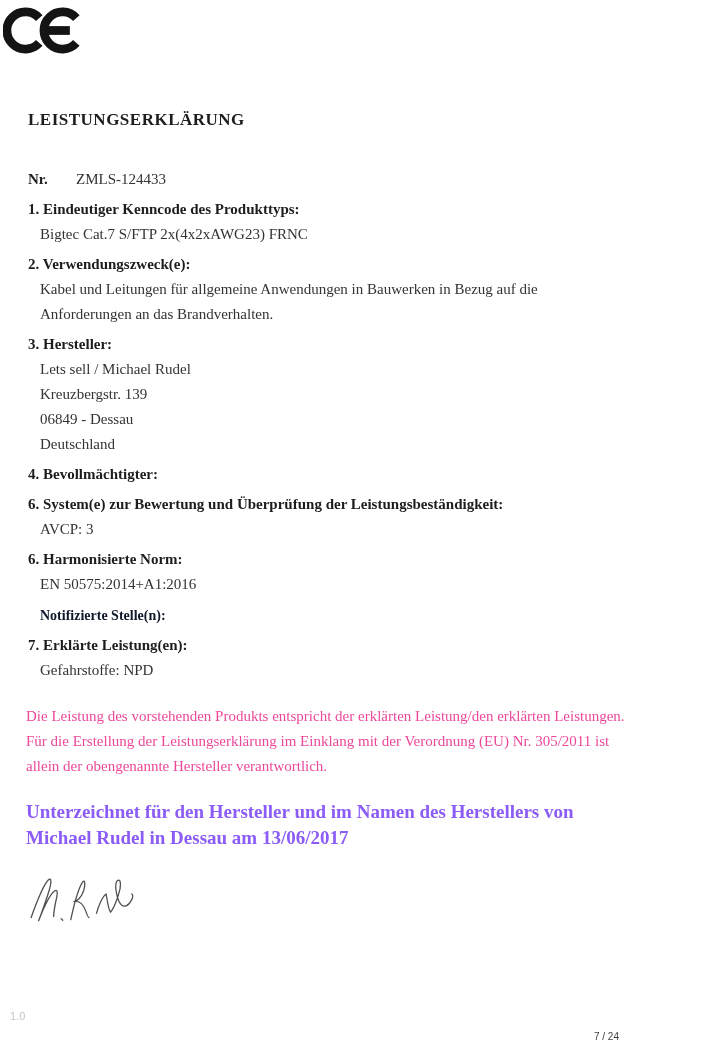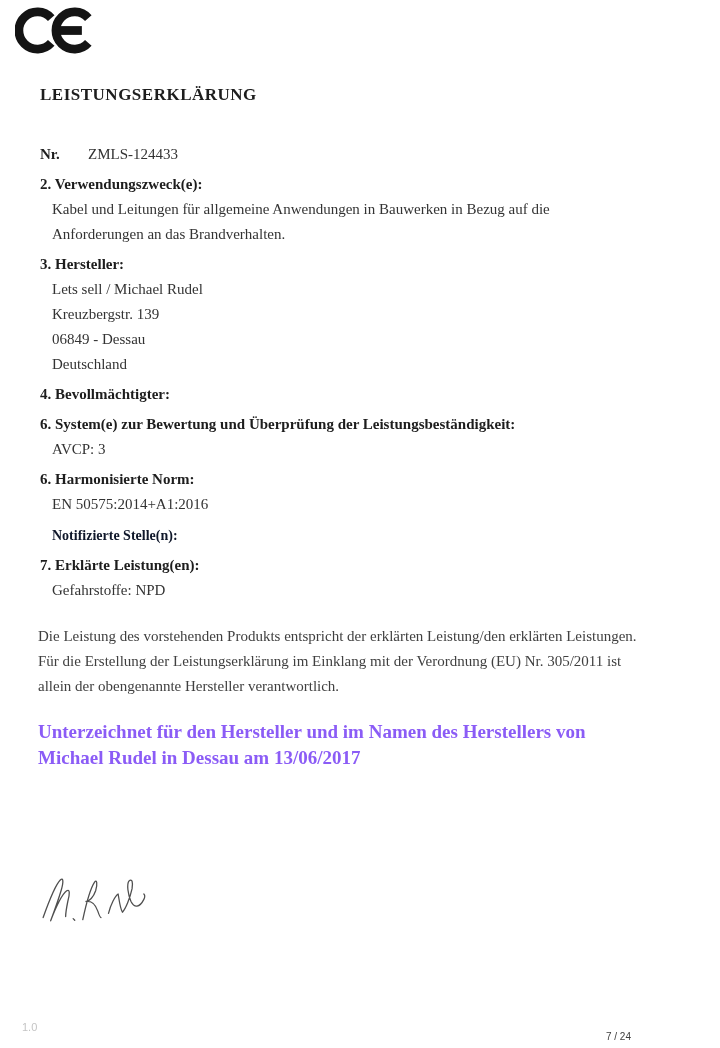--- a/index.html
+++ b/index.html
@@ -3,23 +3,22 @@
 <meta charset="utf-8">
 <style>
   html,body{margin:0;padding:0;background:#ffffff;}
   .page{
     position:relative;
     width:627px;height:1048px;
     background:#ffffff;
     font-family:"Liberation Serif","DejaVu Serif",serif;
     color:#333333;
     box-sizing:border-box;
-    padding-top:84px;
+    padding-top:109px;
     overflow:hidden;
-    margin-left:12px;
   }
   .ce-logo{position:absolute;left:3px;top:2px;}
   .doc-title{
     margin:0 0 0 28px;
     font-size:17px;line-height:22px;
     font-weight:bold;color:#1d1d1d;letter-spacing:.5px;
   }
   .nr-row{margin:36px 0 0 28px;font-size:15px;line-height:25px;}
   .nr-label{font-weight:bold;color:#1d1d1d;display:inline-block;width:48px;}
   .nr-value{color:#333;}
@@ -37,29 +36,29 @@
     margin:6px 0 0 40px;
     font-size:14px;line-height:25px;font-weight:bold;color:#0f172a;
   }
   .sub-body{
     margin:0 0 0 52px;
     font-size:15px;line-height:25px;color:#333;max-width:640px;
   }
   .subscript{font-size:11px;vertical-align:-4px;}
   .declaration{
     margin:21px 0 0 26px;
-    font-size:15px;line-height:25px;color:#404040;max-width:670px;
+    font-size:15px;line-height:25px;color:#ec4899;max-width:670px;
   }
   .sign-statement{
     margin:20px 0 0 26px;
     font-size:19px;line-height:26px;font-weight:bold;color:#8b5cf6;max-width:672px;
   }
   .signature{position:absolute;left:24px;top:864px;}
   .footer-version{
-    position:absolute;left:10px;bottom:15px;
+    position:absolute;left:10px;bottom:26px;
     font-family:"Liberation Sans","DejaVu Sans",sans-serif;
     font-size:11px;color:#c4c4c4;
   }
   .footer-page{
     position:absolute;right:8px;bottom:6px;
     font-family:"Liberation Sans","DejaVu Sans",sans-serif;
     font-size:10px;color:#3d3d3d;
   }
 </style>
 </head>
@@ -76,20 +75,24 @@
       </g>
     </svg>
   </span>
 
   <h1 class="doc-title">LEISTUNGSERKLÄRUNG</h1>
 
   <div class="nr-row">
     <span class="nr-label">Nr.</span><span class="nr-value">ZMLS-124433</span>
   </div>
 
+  <div class="section">
+    <div class="sec-head">1. Eindeutiger Kenncode des Produkttyps:</div>
+    <div class="sec-body">Bigtec Cat.7 S/FTP 2x(4x2xAWG23) FRNC</div>
+  </div>
 
   <div class="section">
     <div class="sec-head">2. Verwendungszweck(e):</div>
     <div class="sec-body">Kabel und Leitungen für allgemeine Anwendungen in Bauwerken in Bezug auf die Anforderungen an das Brandverhalten.</div>
   </div>
 
   <div class="section">
     <div class="sec-head">3. Hersteller:</div>
     <div class="sec-body">Lets sell / Michael Rudel</div>
     <div class="sec-body">Kreuzbergstr. 139</div>

